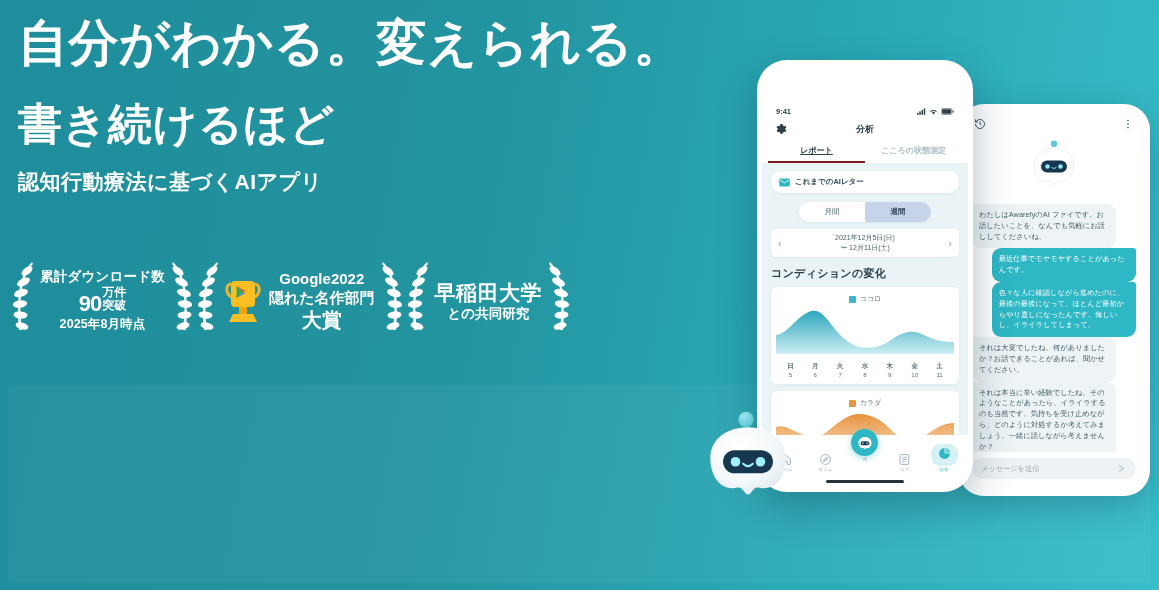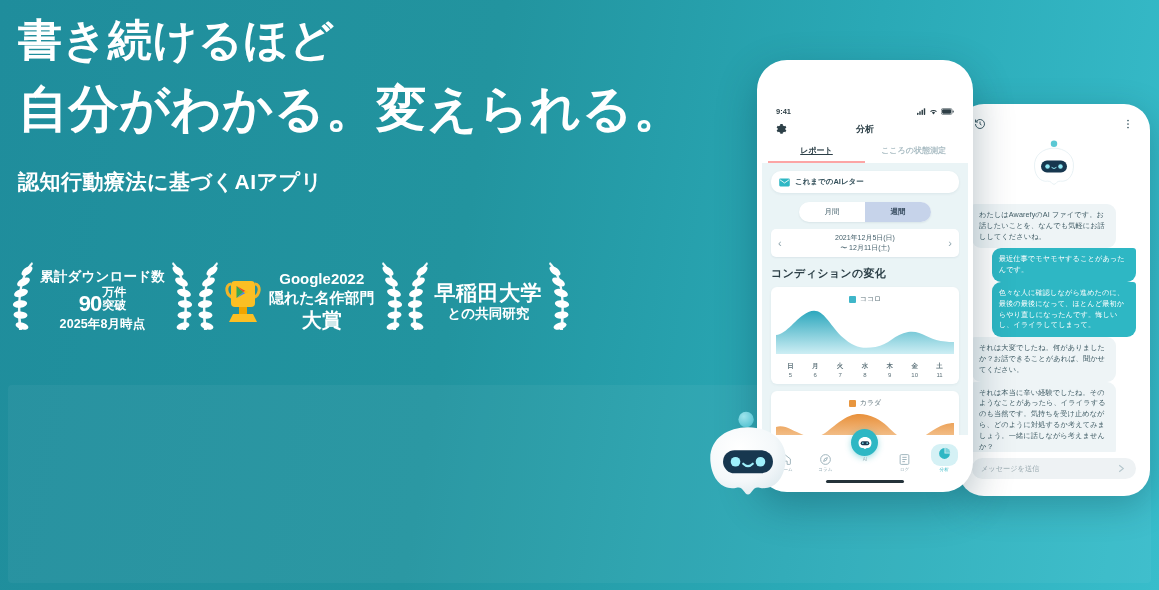--- a/index.html
+++ b/index.html
@@ -79,21 +79,21 @@
     overflow:hidden;
   }
   .pf-screen { position:absolute; inset:5px; border-radius:26px; background:#ffffff; overflow:hidden; display:flex; flex-direction:column;margin-top:36px; }
   .notch { position:absolute; left:50%; transform:translateX(-50%); top:5px; width:72px; height:15px; background:#fff; border-radius:0 0 11px 11px; z-index:5; }
   .status { display:flex; align-items:center; justify-content:space-between; padding:6px 14px 2px; font-size:7.5px; font-weight:700; color:#2d3e45; }
   .status-icons { display:flex; align-items:center; gap:3px; }
   .nav-title { display:flex; align-items:center; padding:5px 13px 3px; position:relative; }
   .nav-title .t { position:absolute; left:0; right:0; text-align:center; font-size:9px; font-weight:700; color:#2d4048; }
   .tabs { display:flex; padding:0 6px; }
   .tab { flex:1; text-align:center; font-size:8px; padding:6px 0 5px; color:#a9bcc3; font-weight:700; }
-  .tab.on { color:#2d4048; border-bottom:2px solid #fca5a5;text-decoration:underline; }
+  .tab.on { color:#2d4048; border-bottom:2px solid #7f1d1d;text-decoration:underline; }
   .pf-body { flex:1; background:#eaf4f6; padding:8px 9px 0; overflow:hidden; }
   .letter-card {
     background:#fff; border-radius:10px; padding:6px 8px; display:flex; align-items:center; gap:5px;
     box-shadow:0 1px 3px rgba(0,60,80,.07); margin-bottom:9px;
   }
   .letter-card span { font-size:7.5px; font-weight:700; color:#34505a; }
   .seg { display:flex; width:132px; margin:0 auto 7px; border-radius:10px; overflow:hidden; background:#fff; box-shadow:0 1px 2px rgba(0,60,80,.08); }
   .seg div { flex:1; text-align:center; font-size:7.5px; padding:5px 0; color:#4a6570; }
   .seg div.on { background:#c6d3ea; color:#3b4f63; font-weight:700; }
   .daterow { display:flex; align-items:center; background:#fff; border-radius:5px; padding:4px 7px; margin-bottom:9px; box-shadow:0 1px 2px rgba(0,60,80,.07); }
@@ -120,22 +120,22 @@
   .mascot-big { position:absolute; left:700px; top:408px; width:96px; height:96px; }
 </style>
 </head>
 <body>
 
 <div class="stage">
 
   <div class="lower-panel"></div>
 
   <div class="copy">
+    <div class="h-line h1b">自分がわかる。変えられる。</div>
     <div class="h-line h1a">書き続けるほど</div>
-    <div class="h-line h1b">自分がわかる。変えられる。</div>
     <div class="sub">認知行動療法に基づくAIアプリ</div>
   </div>
 
   <div class="badges">
 
     <div class="badge">
       <svg class="laurel" viewBox="0 0 26 86">
         <g fill="#ffffff">
           <path d="M22 4 C10 16 6 38 9 72 L12 72 C8 40 12 18 23 6 Z" opacity=".95"></path>
           <ellipse cx="17" cy="13" rx="6.5" ry="3.4" transform="rotate(-38 17 13)"></ellipse>

